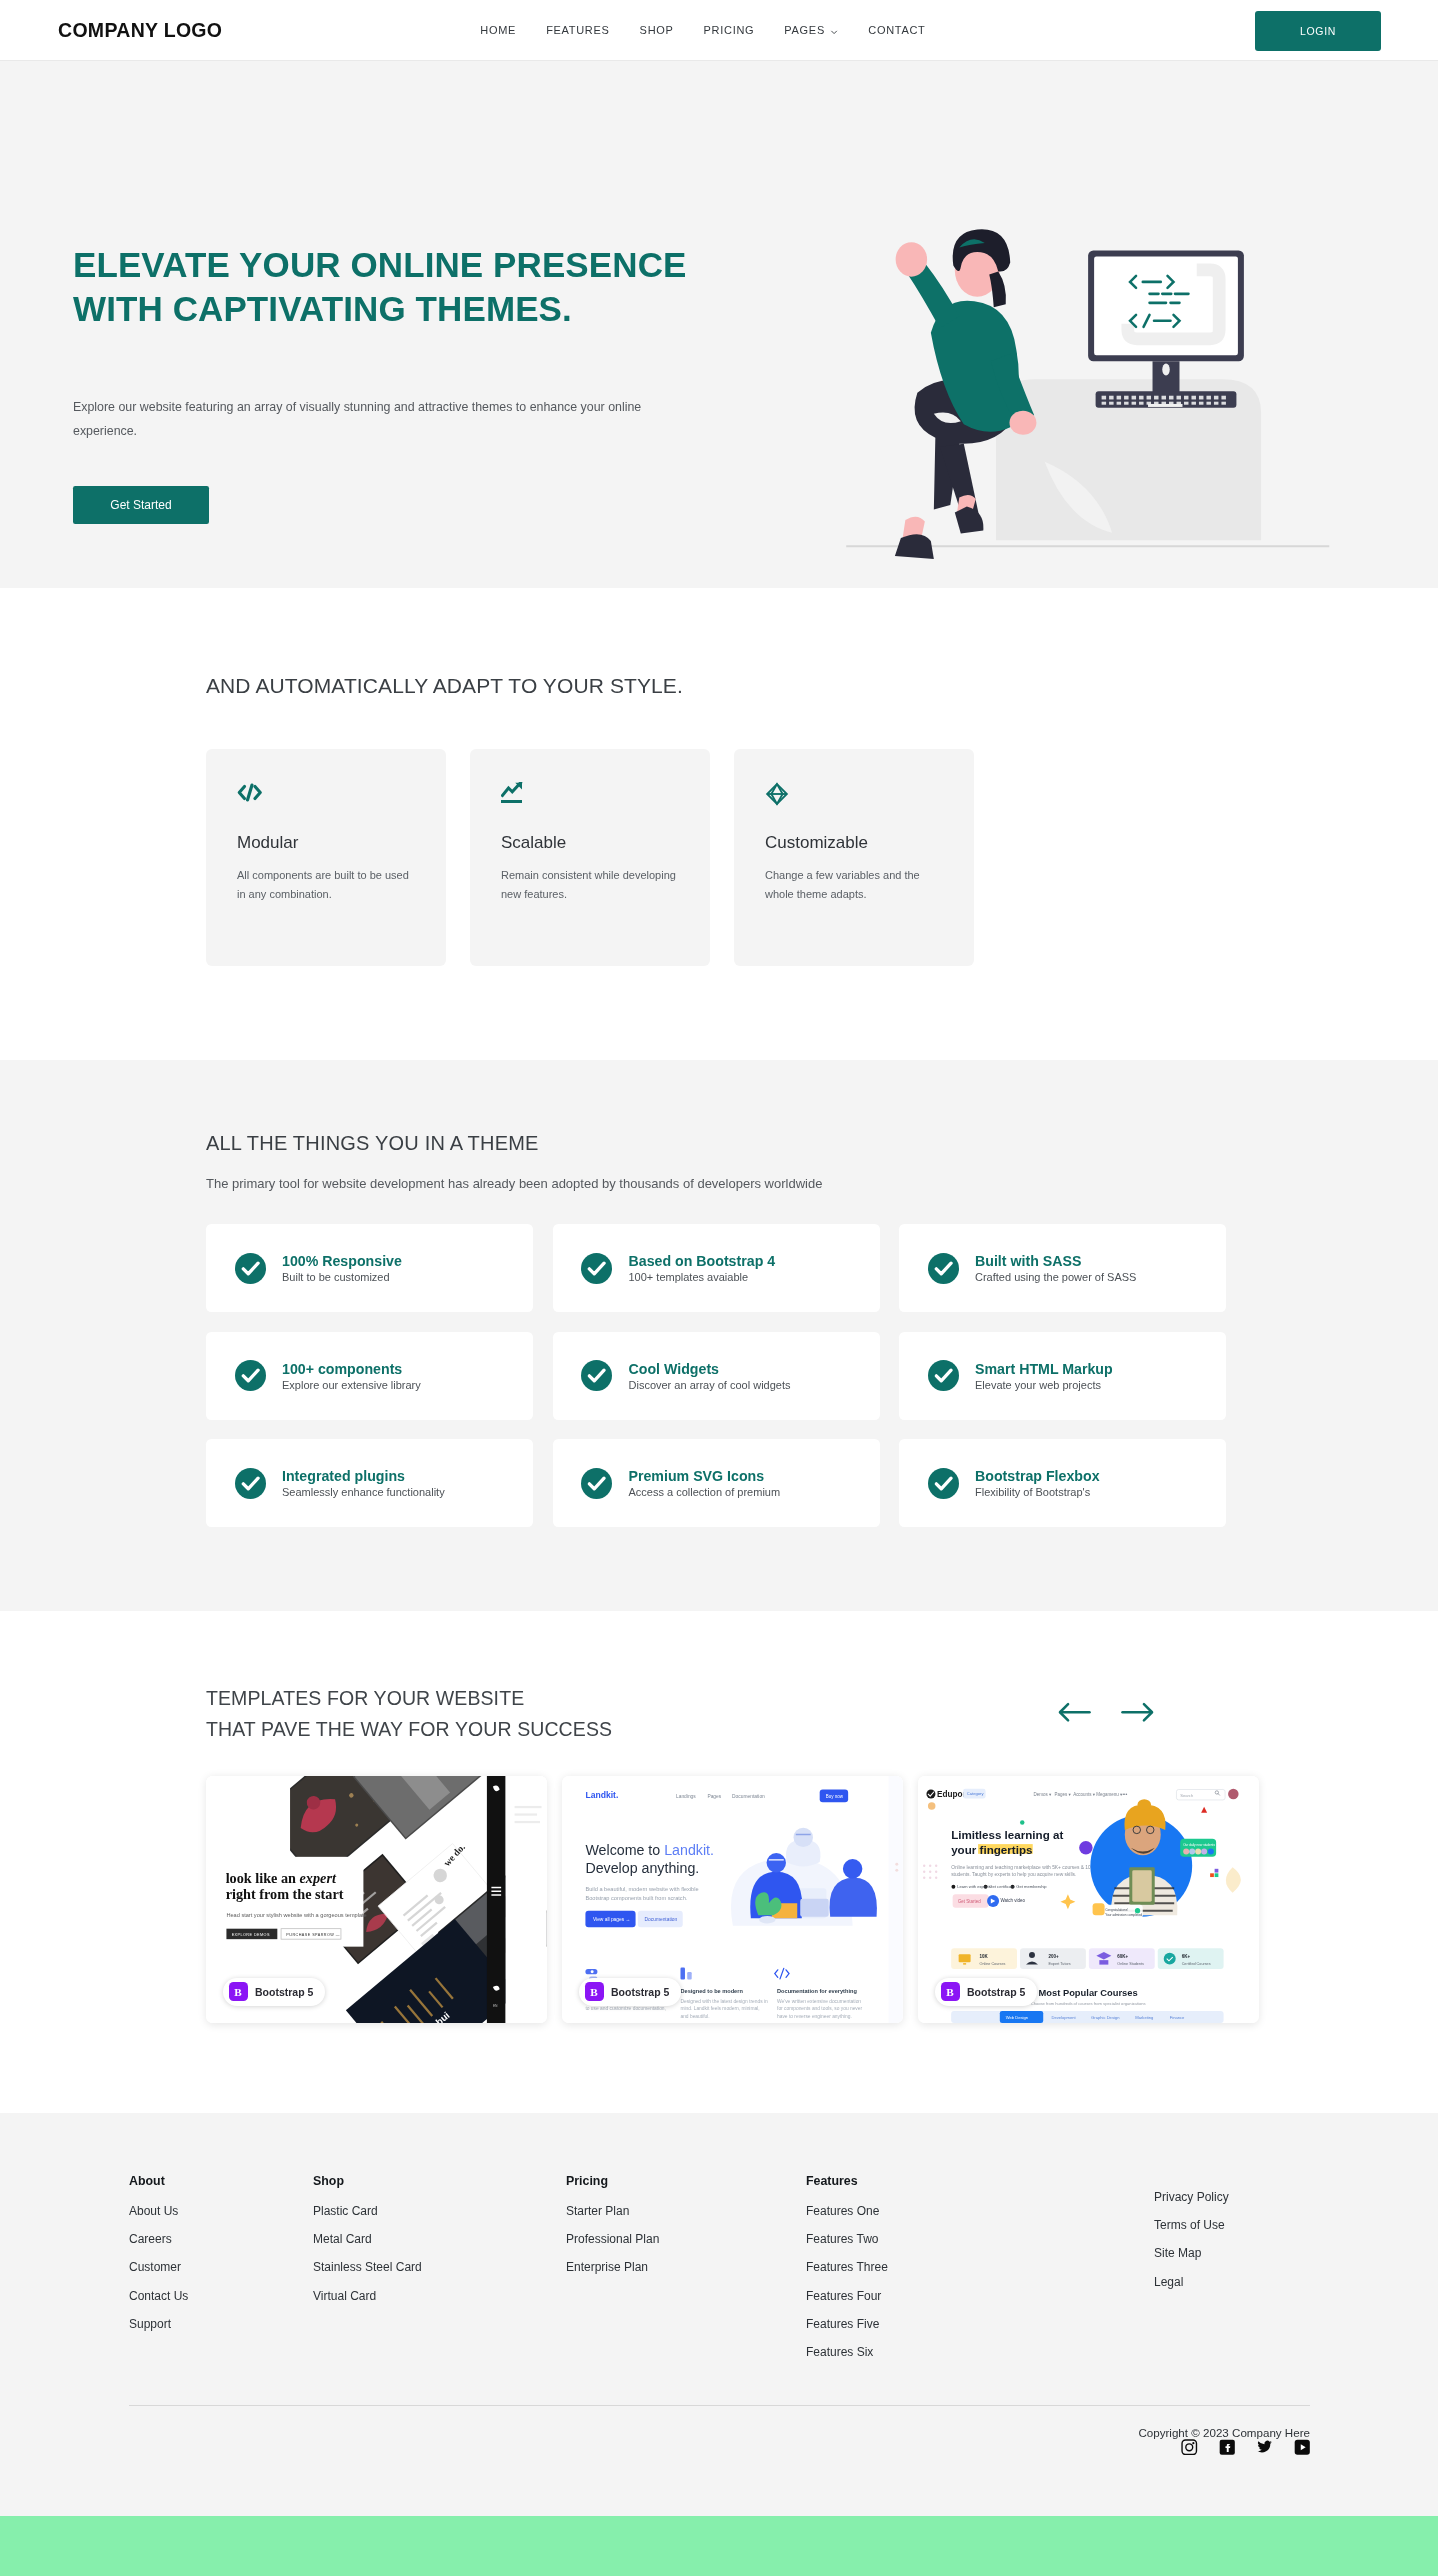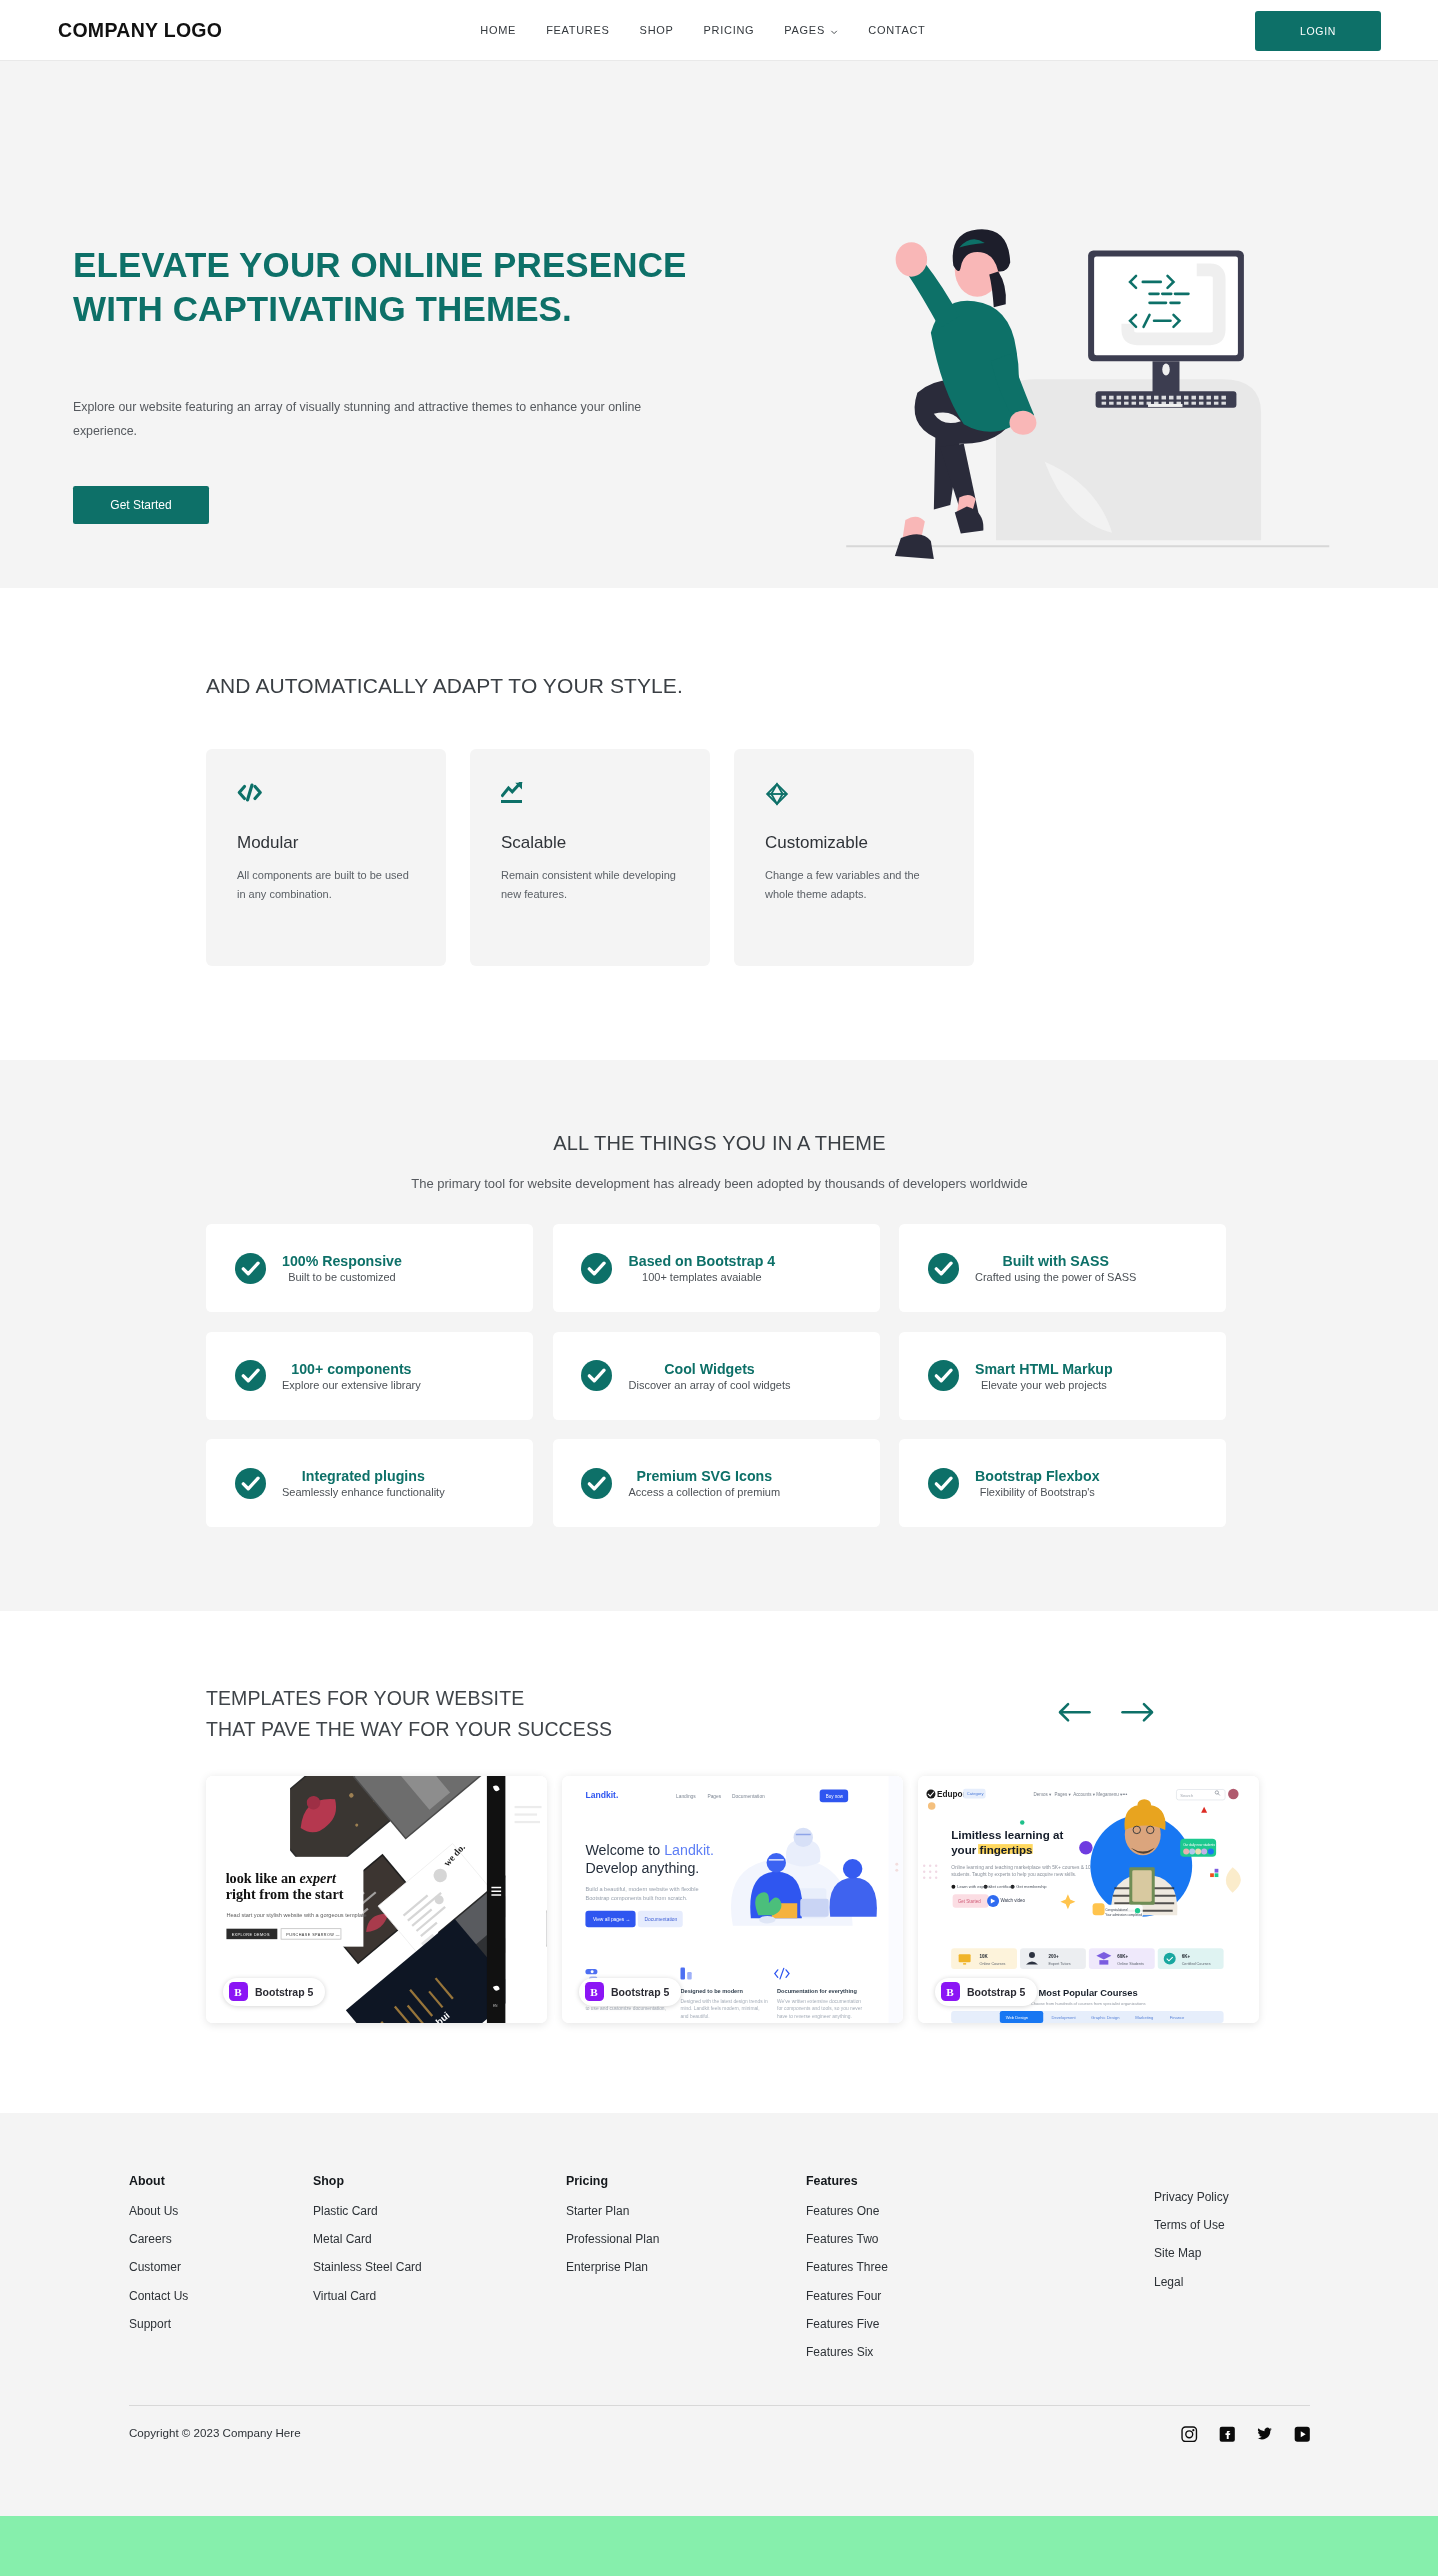--- a/index.html
+++ b/index.html
@@ -133,21 +133,21 @@
     background: #f4f4f4;
     border-radius: 6px;
     padding: 33px 31px 36px 31px;
     min-height: 217px;
   }
   .card4 .ico { color: #0d7068; height: 30px; display:flex; align-items:flex-start; }
   .card4 h3 { font-size: 17px; font-weight: normal; color:#2f3338; margin-top: 21px; }
   .card4 p { font-size: 11px; line-height: 1.72; color:#5b6066; margin-top: 12.7px; }
 
   
-  .sec-grey { background: #f4f4f4; padding: 72px 0 84px 0; text-align: center; }
+  .sec-grey { background: #f4f4f4; padding: 72px 0 84px 0; }
   .sec2-head {
     font-size: 20px;
     color: #3a3f44;
     letter-spacing: 0.2px;
     font-weight: normal;
   }
   .sec2-sub { font-size: 13px; color: #55595e; margin-top: 21px; }
   .check-grid {
     display: grid;
     grid-template-columns: repeat(3, 327px);
@@ -219,21 +219,21 @@
     padding: 0 129px;
     display: grid;
     grid-template-columns: 184px 253px 240px 348px auto;
   }
   .fcol-head { font-size: 12.4px; font-weight: bold; color: #14181c; margin-bottom: 16.5px; }
   .fcol a { display:block; font-size: 12px; color: #2d3237; text-decoration:none; margin-bottom: 14.2px; cursor:pointer; }
   .footer-rule { margin: 32px 129px 0 129px; border-top: 0.7px solid #d8d8d8; }
   .footer-bot {
     padding: 0 129px;
     margin-top: 19.5px;
-    display: flex; align-items: flex-start; justify-content: space-between;
+    display: flex; align-items: flex-end; justify-content: space-between; flex-direction: column;
   }
   .copyright { font-size: 11.6px; color: #2d3237; }
   .socials { display: flex; gap: 21px; align-items:center; }
   .soc { width: 16.5px; height: 16.5px; color: #0b0b0b; cursor:pointer; display:block; }
 </style>
 </head>
 <body>
 
 <div class="page">
 

